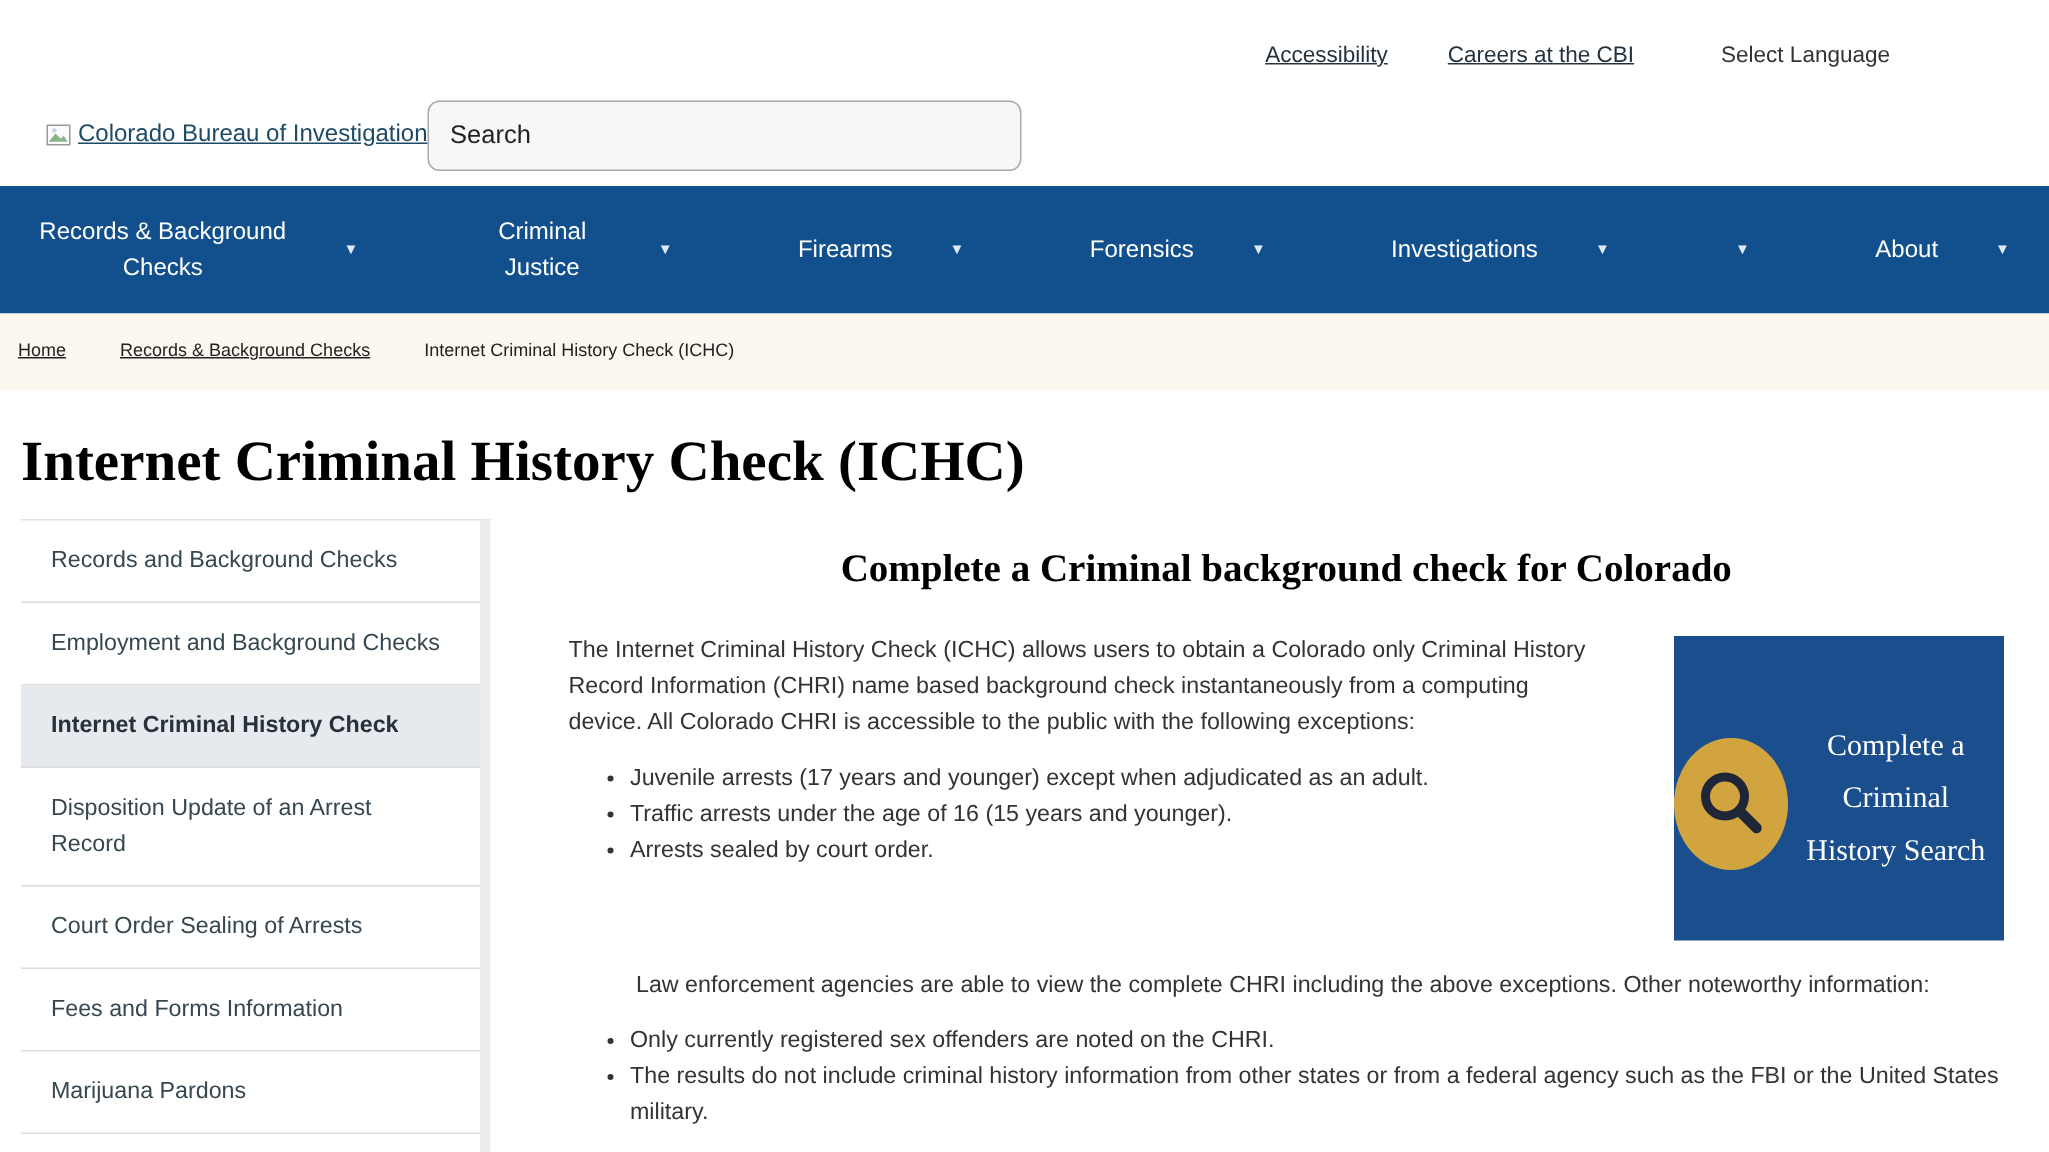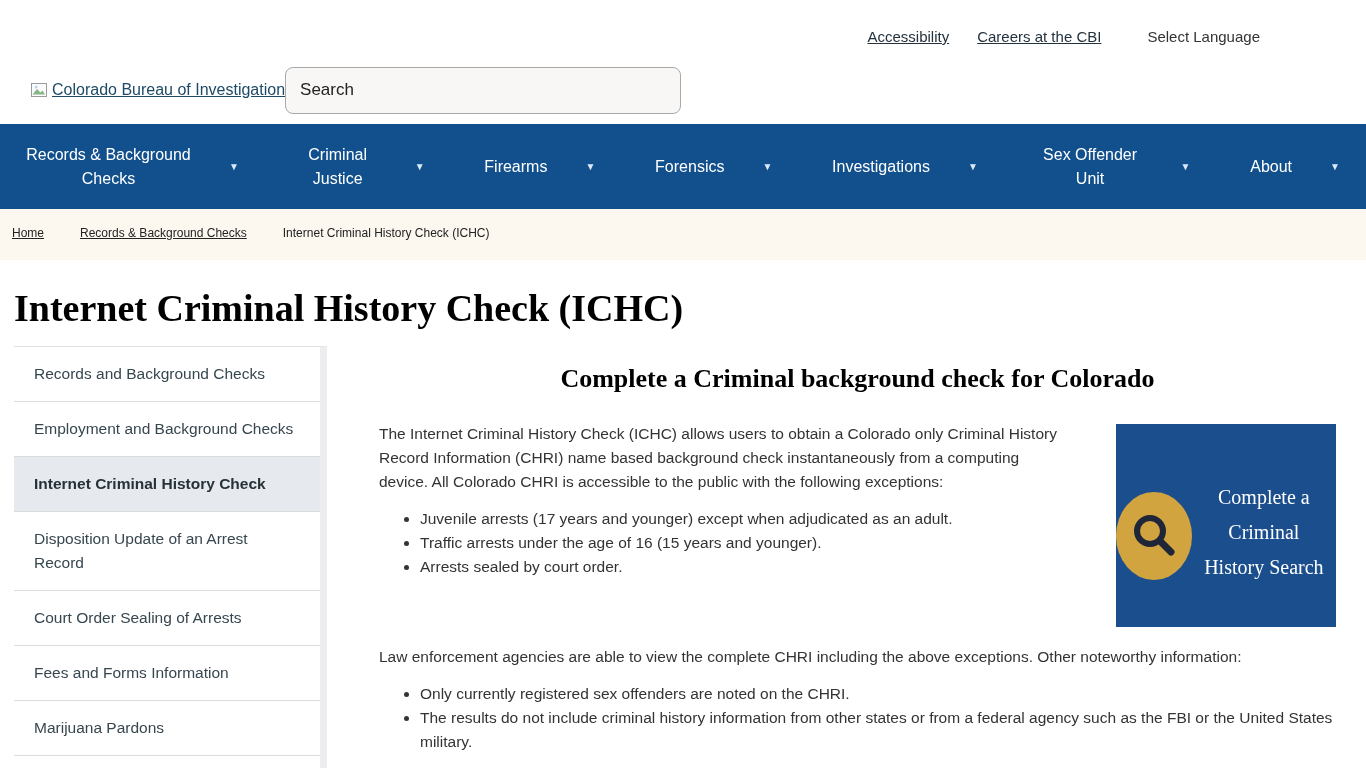--- a/index.html
+++ b/index.html
@@ -1,21 +1,21 @@
 <!DOCTYPE html>
 <html><head>
 <meta charset="utf-8">
 <style>
   * { margin:0; padding:0; box-sizing:border-box; }
   html,body { width:1366px; height:768px; overflow:hidden; background:#fff;
               font-family:"Liberation Sans", sans-serif; color:#333; }
 
   
   .topbar { display:flex; justify-content:flex-end; align-items:center;
-            gap:28px; padding:28px 106px 0 0; font-size:15px; }
+            gap:40px; padding:28px 106px 0 0; font-size:15px; }
   .topbar a { color:#24323e; text-decoration:underline; cursor:pointer; }
   .topbar .lang { color:#333; text-decoration:none; margin-left:18px; cursor:pointer; }
 
   
   .header-row { display:flex; align-items:center;
                 padding:16px 30px 0 30px; height:74px; }
   .logo-link { display:flex; align-items:center; gap:2px; color:#1d4a67;
                text-decoration:underline; font-size:16px; cursor:pointer; }
   .search-box { width:396px; height:47px; border:1px solid #a9a9a9; border-radius:8px;
                 background:#f8f7f5; font-size:17px; padding:0 14px;
@@ -62,21 +62,21 @@
                 align-items:center; cursor:pointer; }
   .gold-circle { width:88px; height:88px; border-radius:50%; background:#d2a440;
                  margin-top:21px; display:flex; align-items:center; justify-content:center; }
   .card-text { color:#fff; font-family:"Liberation Serif", serif; font-size:20px;
                line-height:35px; text-align:center; margin-top:13px; }
 
   .intro-p { max-width:690px; font-size:15.5px; line-height:24px; }
   ul.bullets { margin:13px 0 0 26px; padding-left:15px; }
   ul.bullets li { font-size:15.5px; line-height:24px; margin-bottom:0; }
 
-  .law-p { clear:both; margin-top:32px; font-size:15.5px; line-height:24px; }
+  .law-p { clear:both; margin-top:32px; font-size:15.5px; line-height:24px;margin-left:45px; }
 </style>
 </head>
 <body>
 
 <div class="topbar">
   <a>Accessibility</a>
   <a>Careers at the CBI</a>
   <span class="lang">Select Language</span>
 </div>
 
@@ -109,21 +109,20 @@
   </div>
   <div class="nav-item">
     <span class="nav-label">Forensics</span>
     <span class="caret">▼</span>
   </div>
   <div class="nav-item">
     <span class="nav-label">Investigations</span>
     <span class="caret">▼</span>
   </div>
   <div class="nav-item">
-    <span class="nav-label w-sou">Sex Offender Unit</span>
     <span class="caret">▼</span>
   </div>
   <div class="nav-item">
     <span class="nav-label">About</span>
     <span class="caret">▼</span>
   </div>
 </nav>
 
 <div class="breadcrumb">
   <a>Home</a>

